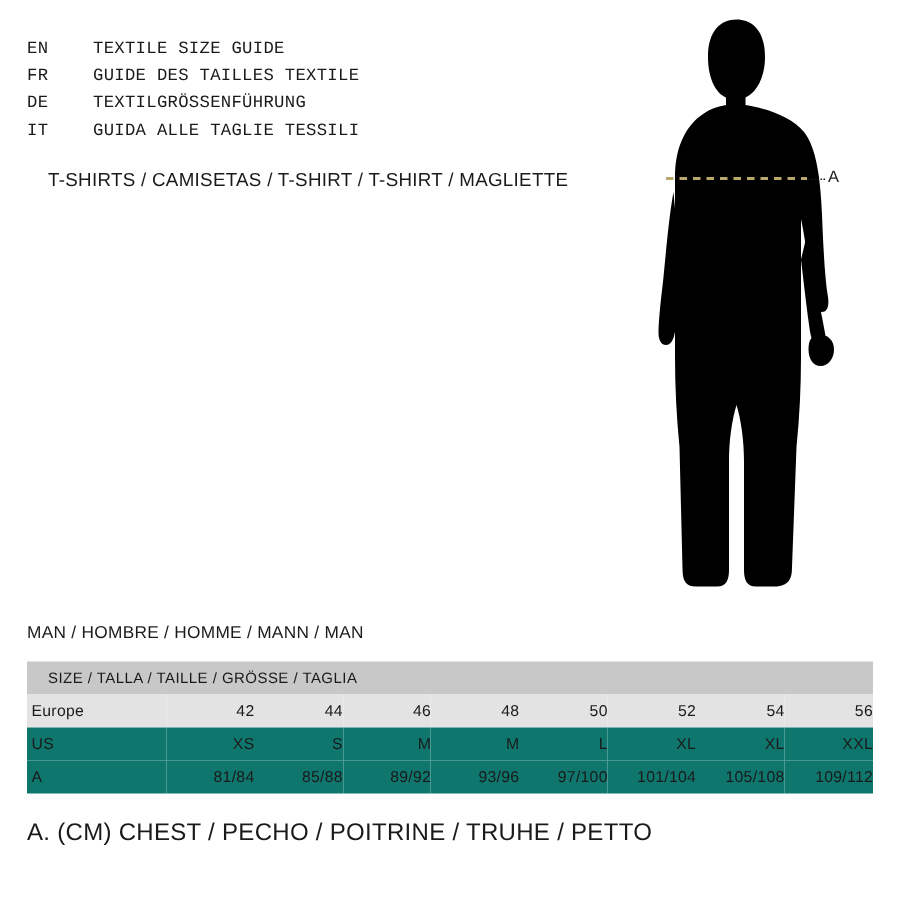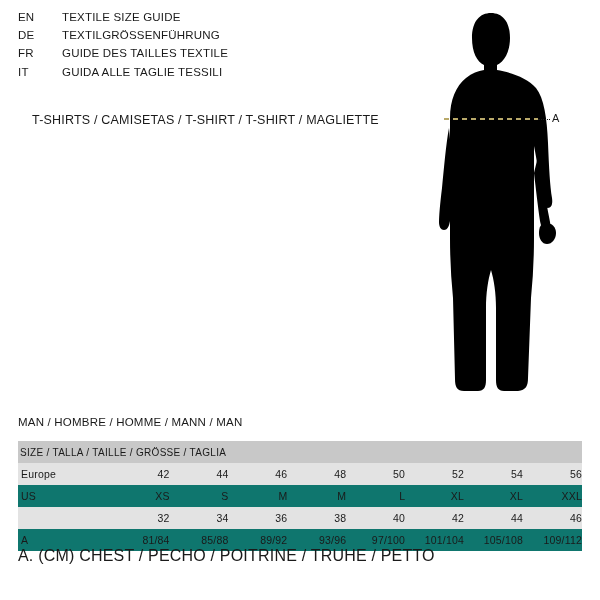--- a/index.html
+++ b/index.html
@@ -17,22 +17,23 @@
   .page {
     position: relative;
     width: 600px;
     height: 600px;
   }
 
   
   .lang-block {
     position: absolute;
     left: 18px;
-    top: 8px;
+    top: 24px;
     width: 380px;
+    font-family: Liberation Mono, monospace;
   }
   .lang-row {
     display: flex;
     font-size: 11.5px;
     line-height: 18.2px;
     letter-spacing: 0.2px;
     white-space: nowrap;
   }
   .lang-code {
     width: 44px;
@@ -104,21 +105,21 @@
   }
   table.size-table td {
     padding: 3px 0 3px 0;
     height: 16px;
     vertical-align: middle;
   }
   table.size-table tr.row-head td {
     background: #c8c8c8;
     font-size: 10px;
     letter-spacing: 0.3px;
-    padding-left: 2px;
+    padding-left: 14px;
     margin-top: 33px;
   }
   table.size-table tr.row-light td {
     background: #e3e3e3;
   }
   table.size-table tr.row-mid td {
     background: #0f766e;
   }
   table.size-table td.label-cell {
     padding-left: 3px;
@@ -142,26 +143,26 @@
 <body>
 
 <div class="page">
 
   <div class="lang-block">
     <div class="lang-row">
       <span class="lang-code">EN</span>
       <span class="lang-text">TEXTILE SIZE GUIDE</span>
     </div>
     <div class="lang-row">
+      <span class="lang-code">FR</span>
+      <span class="lang-text">GUIDE DES TAILLES TEXTILE</span>
+    </div>
+    <div class="lang-row">
       <span class="lang-code">DE</span>
       <span class="lang-text">TEXTILGRÖSSENFÜHRUNG</span>
-    </div>
-    <div class="lang-row">
-      <span class="lang-code">FR</span>
-      <span class="lang-text">GUIDE DES TAILLES TEXTILE</span>
     </div>
     <div class="lang-row">
       <span class="lang-code">IT</span>
       <span class="lang-text">GUIDA ALLE TAGLIE TESSILI</span>
     </div>
   </div>
 
   <div class="cat-block">
     <div class="cat-line">T-SHIRTS / CAMISETAS / T-SHIRT / T-SHIRT / MAGLIETTE</div>
   </div>
@@ -249,31 +250,20 @@
         <td class="label-cell">US</td>
         <td class="val">XS</td>
         <td class="val">S</td>
         <td class="val">M</td>
         <td class="val">M</td>
         <td class="val">L</td>
         <td class="val">XL</td>
         <td class="val">XL</td>
         <td class="val">XXL</td>
       </tr>
-      <tr class="row-light">
-        <td class="label-cell"></td>
-        <td class="val">32</td>
-        <td class="val">34</td>
-        <td class="val">36</td>
-        <td class="val">38</td>
-        <td class="val">40</td>
-        <td class="val">42</td>
-        <td class="val">44</td>
-        <td class="val">46</td>
-      </tr>
       <tr class="row-mid">
         <td class="label-cell">A</td>
         <td class="val">81/84</td>
         <td class="val">85/88</td>
         <td class="val">89/92</td>
         <td class="val">93/96</td>
         <td class="val">97/100</td>
         <td class="val">101/104</td>
         <td class="val">105/108</td>
         <td class="val">109/112</td>

